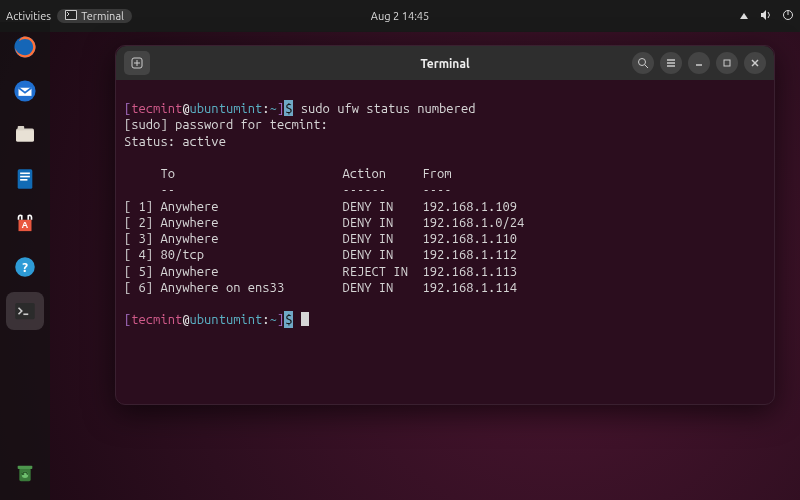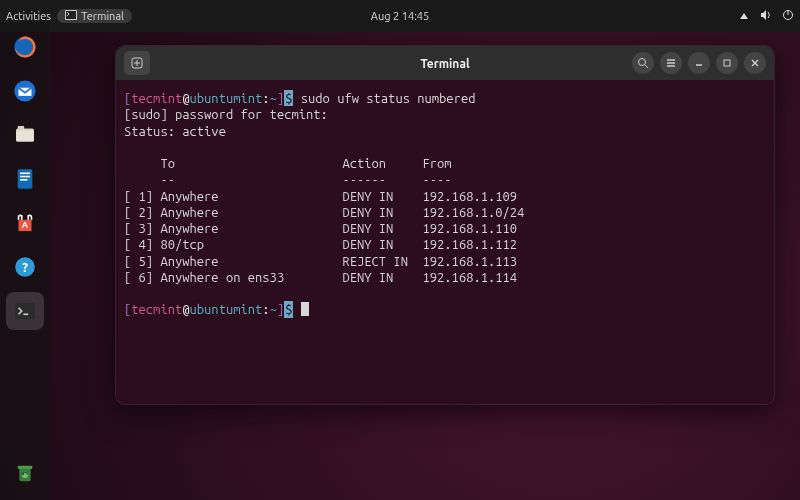--- a/index.html
+++ b/index.html
@@ -60,21 +60,21 @@
     font-size: 12px; font-weight: 600; color: #eee;
   }
   .tb-btn {
     width: 22px; height: 22px; border-radius: 50%;
     background: #444; display: flex; align-items: center; justify-content: center;
     font-size: 11px; color: #ddd;
   }
   .tb-btn.rect { border-radius: 5px; width: 26px; height: 24px; }
 
   .term-body {
-    flex: 1; padding: 10px 8px; font-family: "Ubuntu Mono","DejaVu Sans Mono",monospace;
+    flex: 1; padding: 20px 8px; font-family: "Ubuntu Mono","DejaVu Sans Mono",monospace;
     font-size: 13px; line-height: 1.25; color: #d6d6d6;
     white-space: pre; overflow: hidden;
   }
   .u { color: #d15a8a; }
   .h { color: #5ab0c4; }
   .p { color: #e0e0e0; }
   .sym { color: #a870c8; }
   .cursor {
     display: inline-block; width: 8px; height: 14px;
     background: #d6d6d6; vertical-align: text-bottom;

